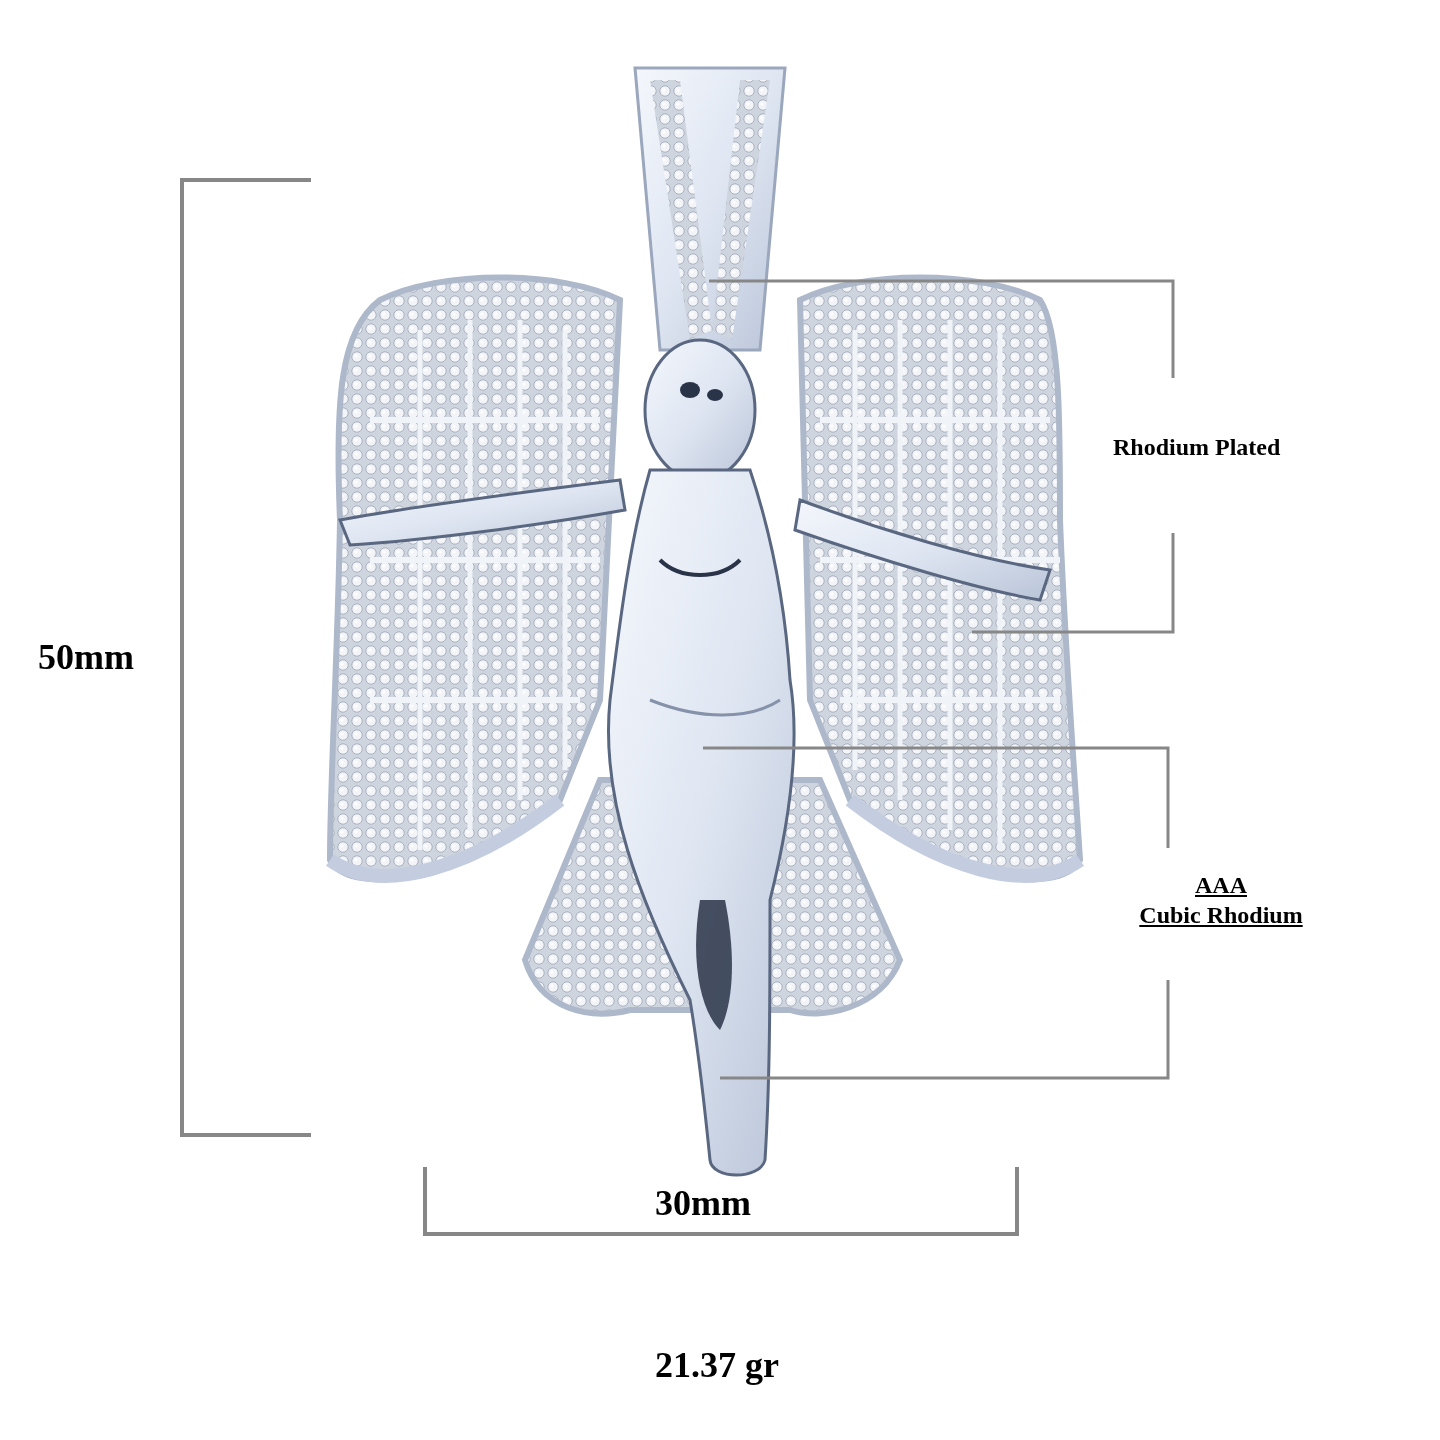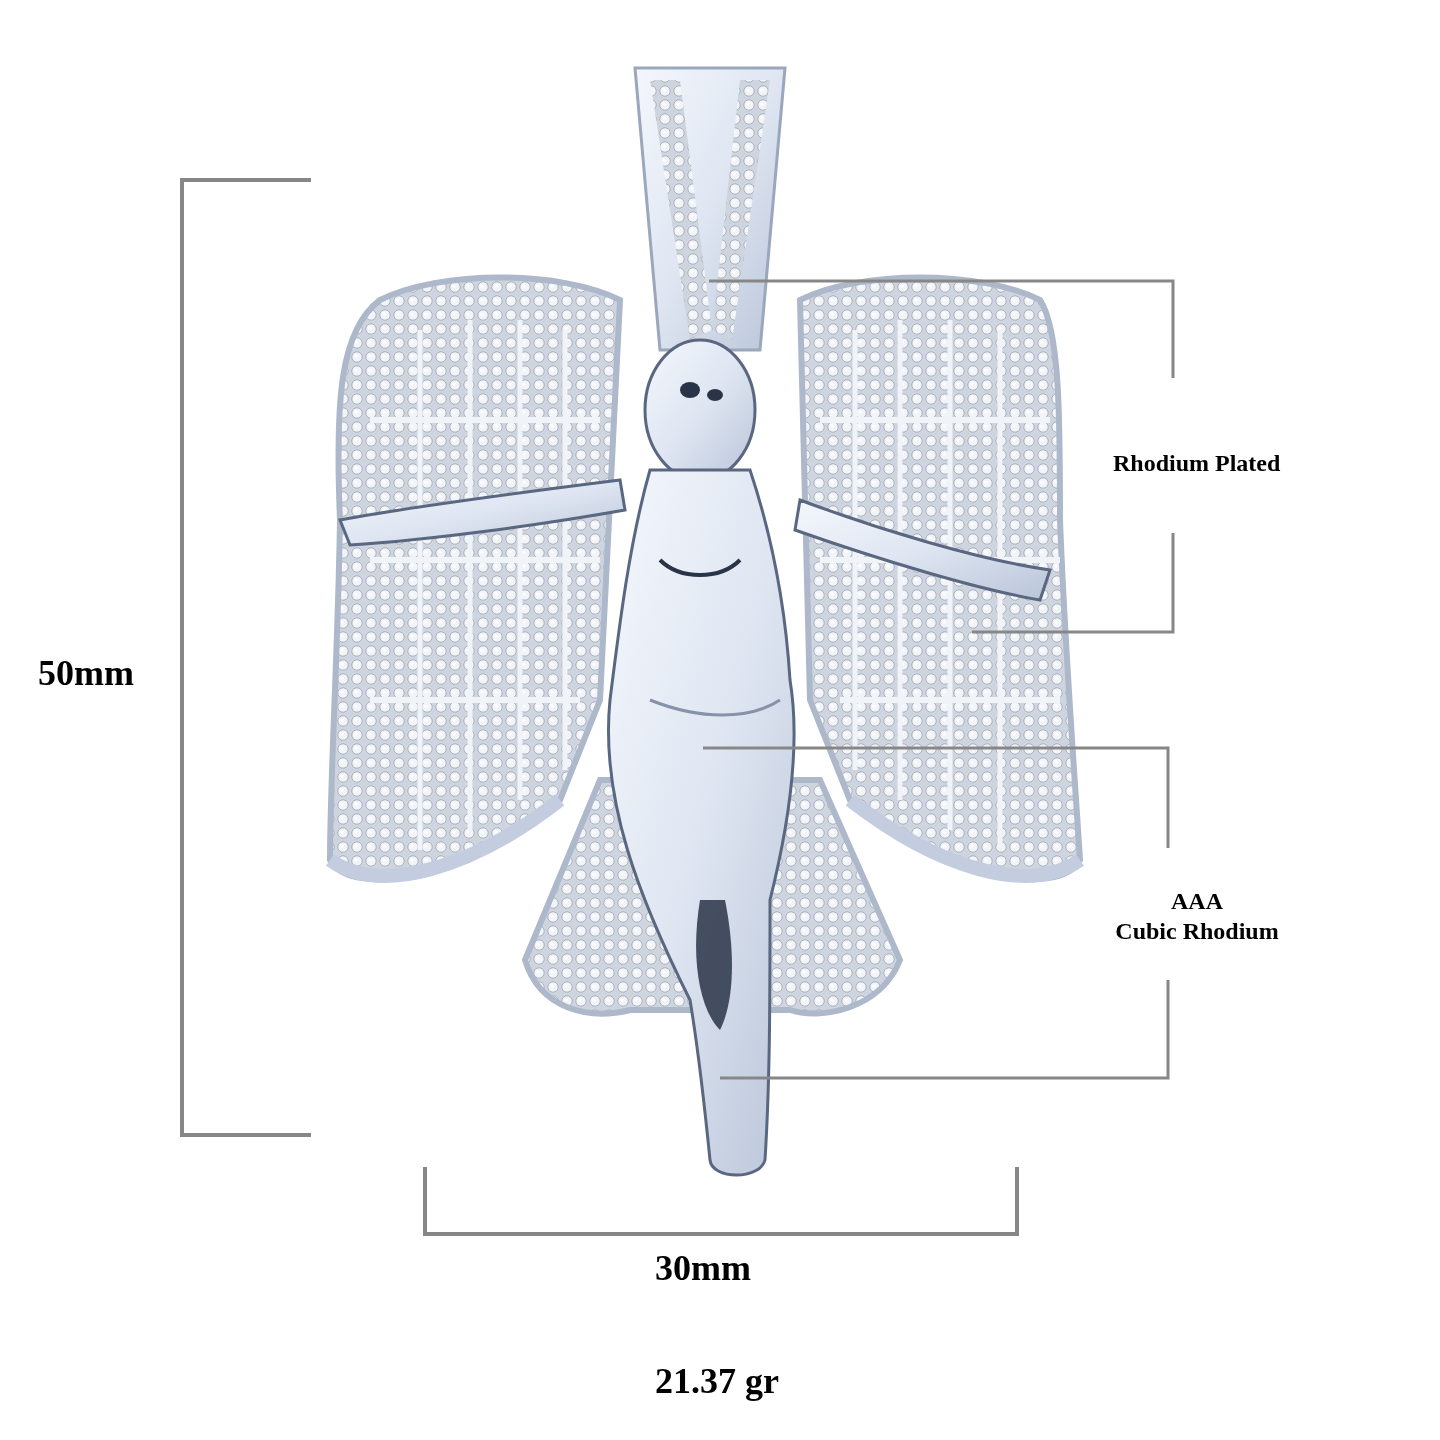--- a/index.html
+++ b/index.html
@@ -14,21 +14,20 @@
       background: #ffffff;
       overflow: hidden;
       font-family: "Liberation Serif", "DejaVu Serif", serif;
     }
     .label {
       position: absolute;
       font-weight: bold;
       color: #000000;
       white-space: nowrap;
       text-align: center;
-      margin-top: 16px;
     }
     .dim-big { font-size: 36px; }
     .dim-callout { font-size: 24px; line-height: 30px; }
     svg.overlay {
       position: absolute;
       left: 0; top: 0;
       width: 1440px; height: 1440px;
     }
   </style>
 </head>
@@ -103,24 +102,24 @@
     </g>
 
     <g stroke="#878787" stroke-width="3" fill="none">
       <path d="M703 748 L1168 748 L1168 848"></path>
       <path d="M1168 980 L1168 1078 L720 1078"></path>
     </g>
   </svg>
 
   <div class="label dim-big" style="left:38px; top:636px;">50mm</div>
 
-  <div class="label dim-big" style="left:655px; top:1231px;">30mm</div>
+  <div class="label dim-big" style="left:655px; top:1182px;">30mm</div>
 
   <div class="label dim-big" style="left:655px; top:1344px;">21.37 gr</div>
 
   <div class="label dim-callout" style="left:1113px; top:432px;">Rhodium Plated</div>
 
-  <div class="label dim-callout" style="left:1092px; top:870px; width:210px;">
+  <div class="label dim-callout" style="left:1116px; top:870px; width:210px;text-decoration:underline;">
     <div>AAA</div>
     <div>Cubic Rhodium</div>
   </div>
 
 </div>
 
 </body></html>

